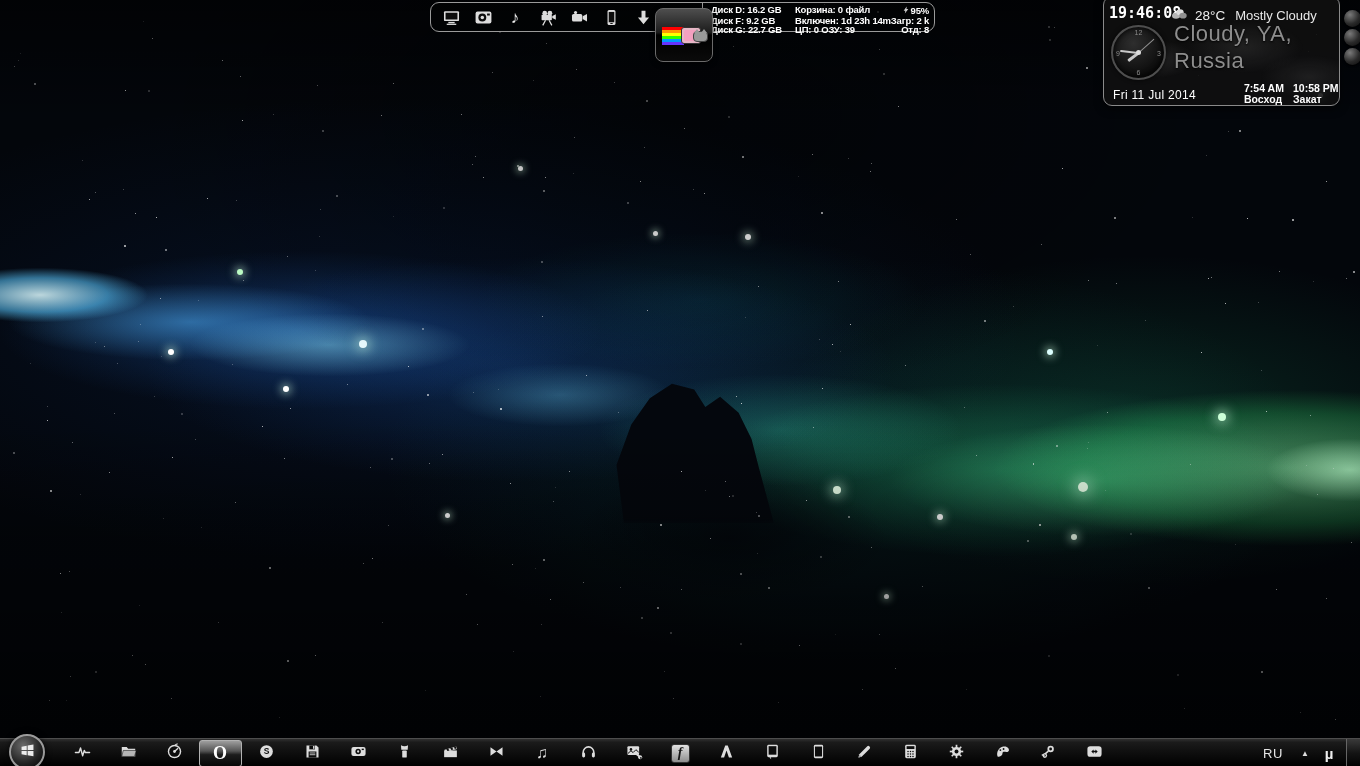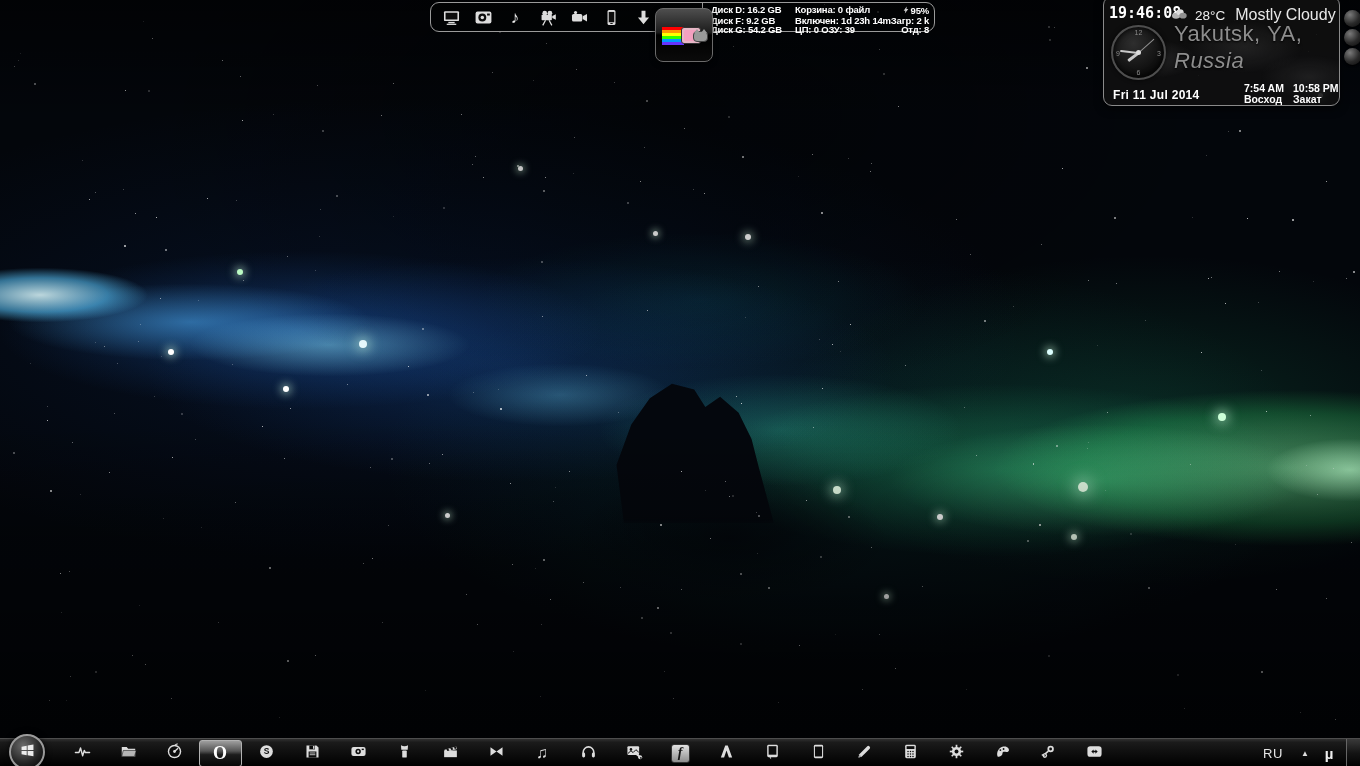--- a/index.html
+++ b/index.html
@@ -66,24 +66,24 @@
   .clock-widget { position:absolute; left:1103px; top:-4px; width:237px; height:110px;
     border:1px solid #8a8a8a; border-radius:9px; background:rgba(16,16,16,.88); box-shadow:0 3px 8px rgba(0,0,0,.6); }
   .clock-widget:before { content:''; position:absolute; inset:0; border-radius:9px;
     background:radial-gradient(ellipse 60px 28px at 50px 62px, rgba(130,130,130,.2), rgba(0,0,0,0) 70%),
                radial-gradient(ellipse 85px 38px at 140px 50px, rgba(130,130,130,.16), rgba(0,0,0,0) 70%),
                radial-gradient(ellipse 70px 32px at 205px 80px, rgba(130,130,130,.14), rgba(0,0,0,0) 70%); }
   .cw-time { position:absolute; left:5px; top:7px; color:#fff; font-family:"DejaVu Sans Mono", monospace; font-size:15px; font-weight:bold; letter-spacing:0px; }
   .cw-weather { position:absolute; left:63px; top:8px; display:flex; align-items:center; gap:4px; }
   .cw-weather svg { width:24px; height:16px; }
   .cw-temp { color:#f0f0f0; font-size:13.5px; }
-  .cw-cond { color:#e8e8e8; font-size:16px; margin-left:6px; }
+  .cw-cond { color:#e8e8e8; font-size:13px; margin-left:6px; }
   .cw-city { position:absolute; left:70px; color:#8d8d8d; font-size:22px; letter-spacing:.5px; text-shadow:0 1px 2px #000; }
-  .cw-city1 { top:24px; } .cw-city2 { top:51px;font-style:italic; }
-  .cw-date { position:absolute; left:9px; top:91px; color:#fff; font-size:12px; font-weight:bold; letter-spacing:.3px; }
+  .cw-city1 { top:24px; } .cw-city2 { top:51px; }
+  .cw-date { position:absolute; left:9px; top:91px; color:#fff; font-size:12px; font-weight:normal; letter-spacing:.3px; }
   .cw-sun { position:absolute; top:86px; color:#fff; font-size:10.5px; font-weight:bold; line-height:11px; }
   .cw-sunrise { left:140px; } .cw-sunset { left:189px; }
   .aclock { position:absolute; left:7px; top:28px; width:55px; height:55px; border-radius:50%;
     border:2px solid #4e4e4e; background:radial-gradient(circle at 40% 32%, #2e2e2e, #0b0b0b 72%);
     box-shadow:0 0 4px rgba(0,0,0,.8), inset 0 0 6px #000; }
   .anum { position:absolute; color:#8a8a8a; font-size:7px; }
   .anum-12 { top:2px; left:50%; transform:translateX(-50%); }
   .anum-3 { right:3px; top:50%; transform:translateY(-50%); }
   .anum-6 { bottom:2px; left:50%; transform:translateX(-50%); }
   .anum-9 { left:3px; top:50%; transform:translateY(-50%); }
@@ -470,21 +470,21 @@
           </span>
         </div>
         <div class="stats-row">
           <span>Диск F: 9.2 GB</span>
           <span>Включен: 1d 23h 14m</span>
           <span class="stats-right">
             <span>Загр: 2 k</span>
           </span>
         </div>
         <div class="stats-row">
-          <span>Диск G: 54.2 GB</span>
+          <span>Диск G: 22.7 GB</span>
           <span>ЦП:  0    ОЗУ:  39</span>
           <span class="stats-right">
             <span>Отд:  8</span>
           </span>
         </div>
       </div>
   </div>
 
   <div class="nyan-box">
     <div class="nyan-art">
@@ -507,21 +507,21 @@
     <div class="cw-time">19:46:08</div>
     <div class="cw-weather">
       <span id="cloud-ic"><svg viewBox="0 0 24 24" fill="#ddd">
             <ellipse cx="7.5" cy="16" rx="6" ry="4.5" fill="#b5b5b5"></ellipse>
             <ellipse cx="13.5" cy="11" rx="5.5" ry="4.5" fill="#dcdcdc"></ellipse>
             <ellipse cx="18" cy="16" rx="5.5" ry="4.2" fill="#909090"></ellipse>
           </svg></span>
       <span class="cw-temp">28°C</span>
       <span class="cw-cond">Mostly Cloudy</span>
     </div>
-    <div class="cw-city cw-city1">Yakutsk, YA,</div>
+    <div class="cw-city cw-city1">Cloudy, YA,</div>
     <div class="cw-city cw-city2">Russia</div>
     <div class="aclock">
       <span class="anum anum-12">12</span>
       <span class="anum anum-3">3</span>
       <span class="anum anum-6">6</span>
       <span class="anum anum-9">9</span>
       <div class="hand hand-h" id="hand-h" style="transform: rotate(233deg);"></div>
       <div class="hand hand-m" id="hand-m" style="transform: rotate(276deg);"></div>
       <div class="hand hand-s" id="hand-s" style="transform: rotate(48deg);"></div>
       <div class="acap"></div>

